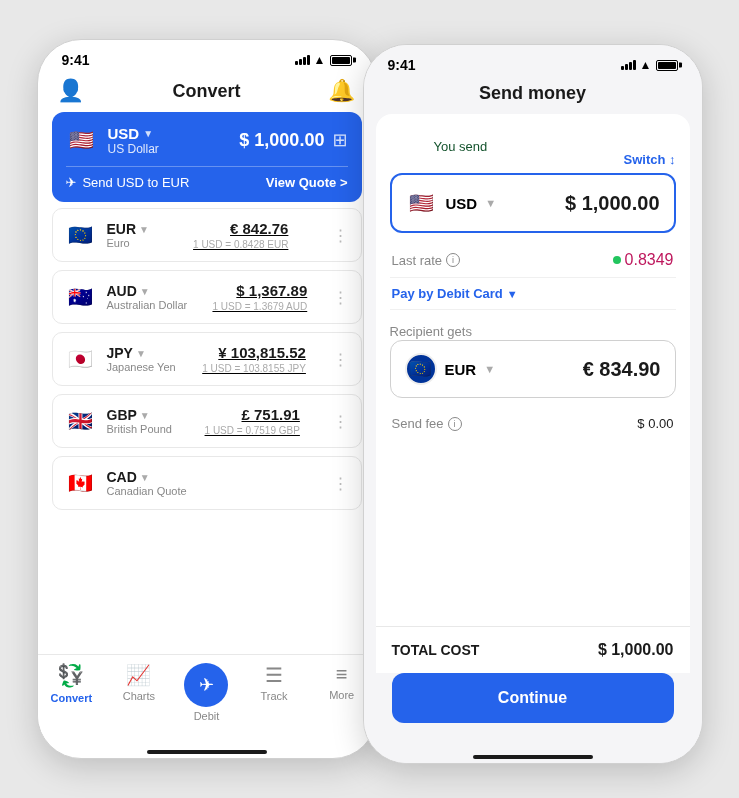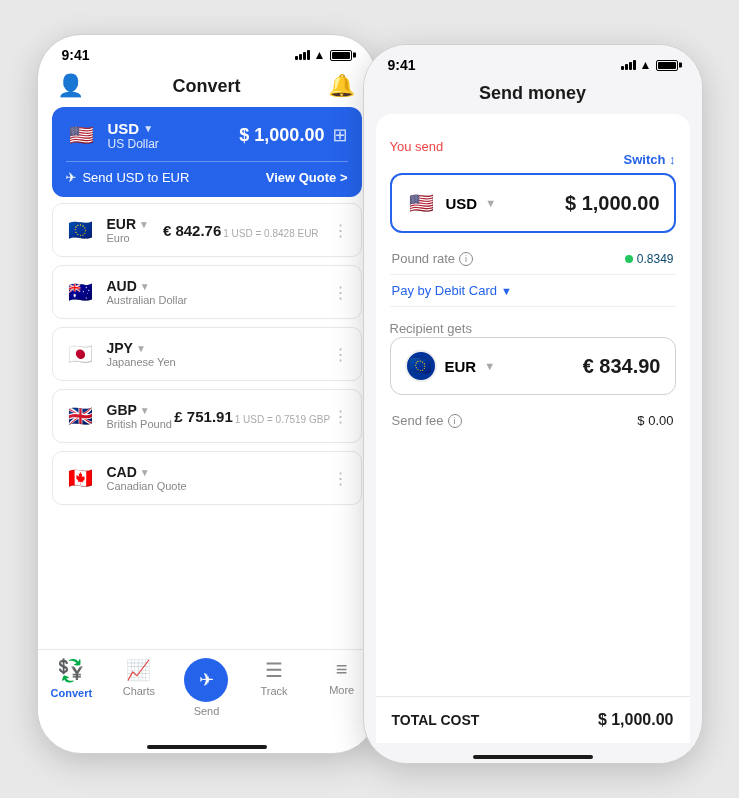--- a/index.html
+++ b/index.html
@@ -7,21 +7,21 @@
       background: #e8e8e8;
       display: flex;
       justify-content: center;
       align-items: center;
       min-height: 100vh;
       font-family: -apple-system, BlinkMacSystemFont, 'Segoe UI', sans-serif;
     }
     .phones-container {
       display: flex;
       gap: 16px;
-      align-items: flex-start;
+      align-items: center;
       padding: 20px;
     }
     .phone {
       width: 340px;
       height: 720px;
       background: #ffffff;
       border-radius: 44px;
       box-shadow: 0 8px 32px rgba(0,0,0,0.18);
       overflow: hidden;
       position: relative;
@@ -159,21 +159,21 @@
       padding: 10px 12px;
       border: 1px solid #e8e8e8;
       border-radius: 10px;
       margin-bottom: 8px;
       background: #fff;
     }
     .currency-item-left { display: flex; align-items: center; gap: 10px; }
     .currency-item-name { display: flex; flex-direction: column; }
     .item-code { font-size: 14px; font-weight: 700; color: #1a1a1a; display: flex; align-items: center; gap: 3px; }
     .item-fullname { font-size: 11px; color: #888; }
-    .currency-item-right { display: flex; align-items: flex-end; gap: 2px; }
+    .currency-item-right { display: flex; flex-direction: column; align-items: flex-end; gap: 2px; text-decoration: underline; }
     .item-amount { font-size: 15px; font-weight: 700; color: #1a1a1a; }
     .item-rate { font-size: 10px; color: #aaa; text-align: right; }
     .item-dots { color: #bbb; font-size: 16px; cursor: pointer; }
     .chevron-down { font-size: 10px; color: #888; }
 
     
     .tab-bar {
       display: flex;
       border-top: 1px solid #e8e8e8;
       padding: 8px 0 16px;
@@ -213,23 +213,24 @@
     }
 
     
     .send-header {
       padding: 6px 20px 10px;
       text-align: center;
     }
     .send-title { font-size: 18px; font-weight: 600; color: #1a1a1a; }
     .section-label {
       font-size: 13px;
-      color: #ef4444;
+      color: #14532d;
       margin-bottom: 6px;
       margin-top: 4px;
+      margin-left: 44px;
     }
     .switch-btn {
       font-size: 13px;
       color: #2563eb;
       font-weight: 600;
       cursor: pointer;
       margin-top: 24px;
     }
     .send-section-header {
       display: flex;
@@ -254,26 +255,26 @@
     }
     .send-amount { font-size: 20px; font-weight: 700; color: #1a1a1a; }
     .send-info-row {
       display: flex;
       justify-content: space-between;
       align-items: center;
       padding: 8px 2px;
       border-bottom: 1px solid #f0f0f0;
     }
     .send-info-label { font-size: 13px; color: #888; display: flex; align-items: center; gap: 4px; }
-    .send-info-value { font-size: 12px; color: #0c4a6e; display: flex; align-items: center; gap: 4px; }
+    .send-info-value { font-size: 16px; color: #be185d; display: flex; align-items: center; gap: 4px; }
     .green-dot { width: 8px; height: 8px; background: #22c55e; border-radius: 50%; }
     .pay-method {
       font-size: 13px;
       color: #2563eb;
-      font-weight: 400;
+      font-weight: 700;
       display: flex;
       align-items: center;
       gap: 4px;
       cursor: pointer;
     }
     .recipient-label { font-size: 13px; color: #888; margin-bottom: 6px; }
     .recipient-card {
       border: 1.5px solid #d0d0d0;
       border-radius: 12px;
       padding: 12px 14px;
@@ -396,30 +397,38 @@
         <span class="item-dots">⋮</span>
       </div>
       <div class="currency-item">
         <div class="currency-item-left">
           <div class="flag">🇦🇺</div>
           <div class="currency-item-name">
             <span class="item-code">AUD <span style="color:#aaa;font-size:10px">▼</span></span>
             <span class="item-fullname">Australian Dollar</span>
           </div>
         </div>
+        <div class="currency-item-right">
+          <span class="item-amount">$ 1,367.89</span>
+          <span class="item-rate">1 USD = 1.3679 AUD</span>
+        </div>
         <span class="item-dots">⋮</span>
       </div>
       <div class="currency-item">
         <div class="currency-item-left">
           <div class="flag">🇯🇵</div>
           <div class="currency-item-name">
             <span class="item-code">JPY <span style="color:#aaa;font-size:10px">▼</span></span>
             <span class="item-fullname">Japanese Yen</span>
           </div>
         </div>
+        <div class="currency-item-right">
+          <span class="item-amount">¥ 103,815.52</span>
+          <span class="item-rate">1 USD = 103.8155 JPY</span>
+        </div>
         <span class="item-dots">⋮</span>
       </div>
       <div class="currency-item">
         <div class="currency-item-left">
           <div class="flag">🇬🇧</div>
           <div class="currency-item-name">
             <span class="item-code">GBP <span style="color:#aaa;font-size:10px">▼</span></span>
             <span class="item-fullname">British Pound</span>
           </div>
         </div>
@@ -445,21 +454,21 @@
       <div class="tab-item tab-active">
         <span style="font-size:22px;color:#2563eb;">💱</span>
         <span class="tab-label" style="color:#2563eb;">Convert</span>
       </div>
       <div class="tab-item">
         <span style="font-size:20px;color:#888;">📈</span>
         <span class="tab-label">Charts</span>
       </div>
       <div class="tab-item">
         <div class="tab-send-btn">✈</div>
-        <span class="tab-label">Send</span>
+        <span class="tab-label">Debit</span>
       </div>
       <div class="tab-item">
         <span style="font-size:20px;color:#888;">☰</span>
         <span class="tab-label">Track</span>
       </div>
       <div class="tab-item">
         <span style="font-size:20px;color:#888;">≡</span>
         <span class="tab-label">More</span>
       </div>
     </div>
@@ -500,21 +509,21 @@
         <div class="send-currency-select">
           <div class="flag">🇺🇸</div>
           <span style="font-size:15px;font-weight:700;">USD</span>
           <span style="color:#aaa;font-size:11px;">▼</span>
         </div>
         <span class="send-amount">$ 1,000.00</span>
       </div>
 
       <div class="send-info-row">
         <span class="send-info-label">
-          <span>Pound rate</span>
+          <span>Last rate</span>
           <span class="info-circle">i</span>
         </span>
         <span class="send-info-value">
           <span class="green-dot"></span>
           <span>0.8349</span>
         </span>
       </div>
 
       <div class="send-info-row">
         <span class="pay-method">
@@ -542,19 +551,22 @@
         </span>
         <span class="fee-value">$ 0.00</span>
       </div>
     </div>
 
     <div class="total-cost-row" style="background:#fff;margin:0 12px;">
       <span class="total-label">TOTAL COST</span>
       <span class="total-value">$ 1,000.00</span>
     </div>
 
+    <div style="padding:0 12px 10px;background:#f5f5f7;">
+      <button class="continue-btn">Continue</button>
+    </div>
 
     <div class="home-indicator" style="background:#f5f5f7;">
       <div class="home-bar"></div>
     </div>
   </div>
 
 </div>
 
 </body></html>

